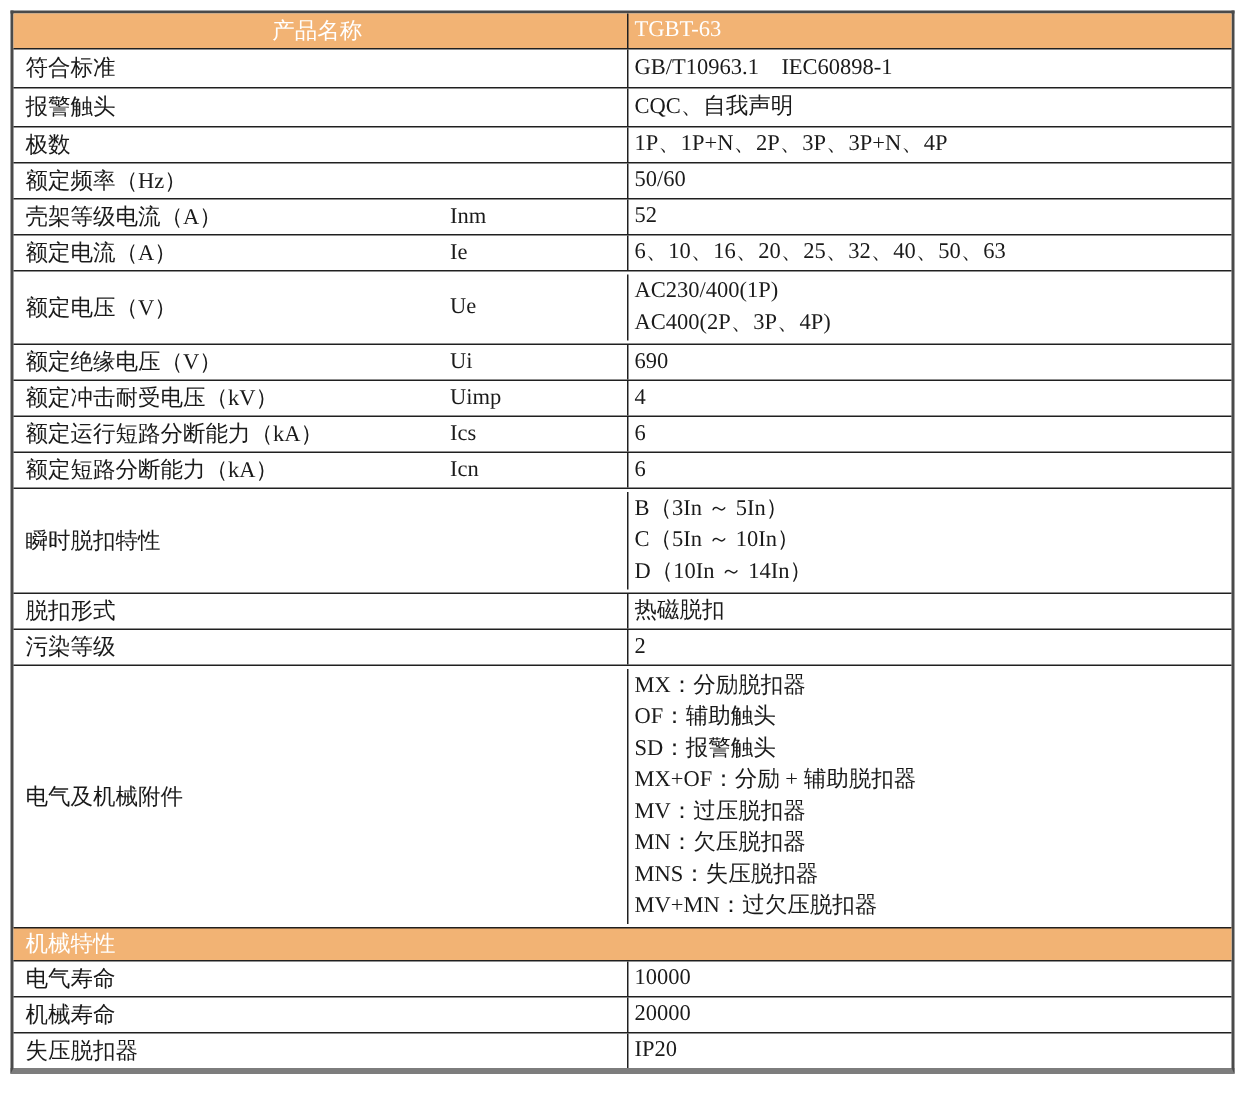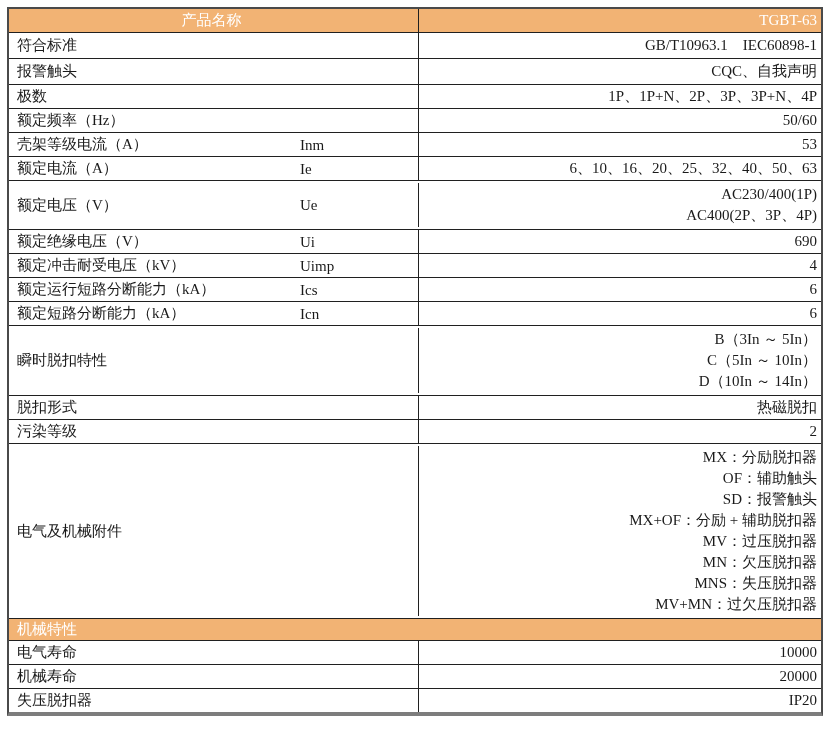--- a/index.html
+++ b/index.html
@@ -26,21 +26,21 @@
   .r{display:flex;align-items:stretch;border-top:1px solid var(--border);}
   .r:first-child{border-top:none;}
   .lc{
     width:410px;min-width:410px;position:relative;
     border-right:1px solid var(--border);
     display:flex;align-items:center;
     padding:1px 4px 1px 8px;
   }
   .sym{position:absolute;left:291px;top:50%;transform:translateY(-50%);}
   .rc{flex:1;display:flex;flex-direction:column;justify-content:center;
-      align-items:flex-end;text-align:center;padding:1px 4px;}
+      align-items:flex-start;text-align:center;padding:1px 4px;}
   .line{line-height:21px;white-space:pre-wrap;}
   .std{min-height:24px;}
   .info{min-height:26px;}
   .hdr{min-height:23px;background:var(--band);color:var(--band-text);}
   .hdr .lc{justify-content:center;padding-left:0;border-right:1px solid var(--border);}
   .band{
     min-height:21px;background:var(--band);color:var(--band-text);
     display:flex;align-items:center;padding:1px 8px;
     border-top:1px solid var(--border);
   }
@@ -96,21 +96,21 @@
         <div class="line">50/60</div>
       </div>
     </div>
 
     <div class="r std">
       <div class="lc">
         <span>壳架等级电流（A）</span>
         <span class="sym">Inm</span>
       </div>
       <div class="rc">
-        <div class="line">53</div>
+        <div class="line">52</div>
       </div>
     </div>
 
     <div class="r std">
       <div class="lc">
         <span>额定电流（A）</span>
         <span class="sym">Ie</span>
       </div>
       <div class="rc">
         <div class="line">6、10、16、20、25、32、40、50、63</div>

